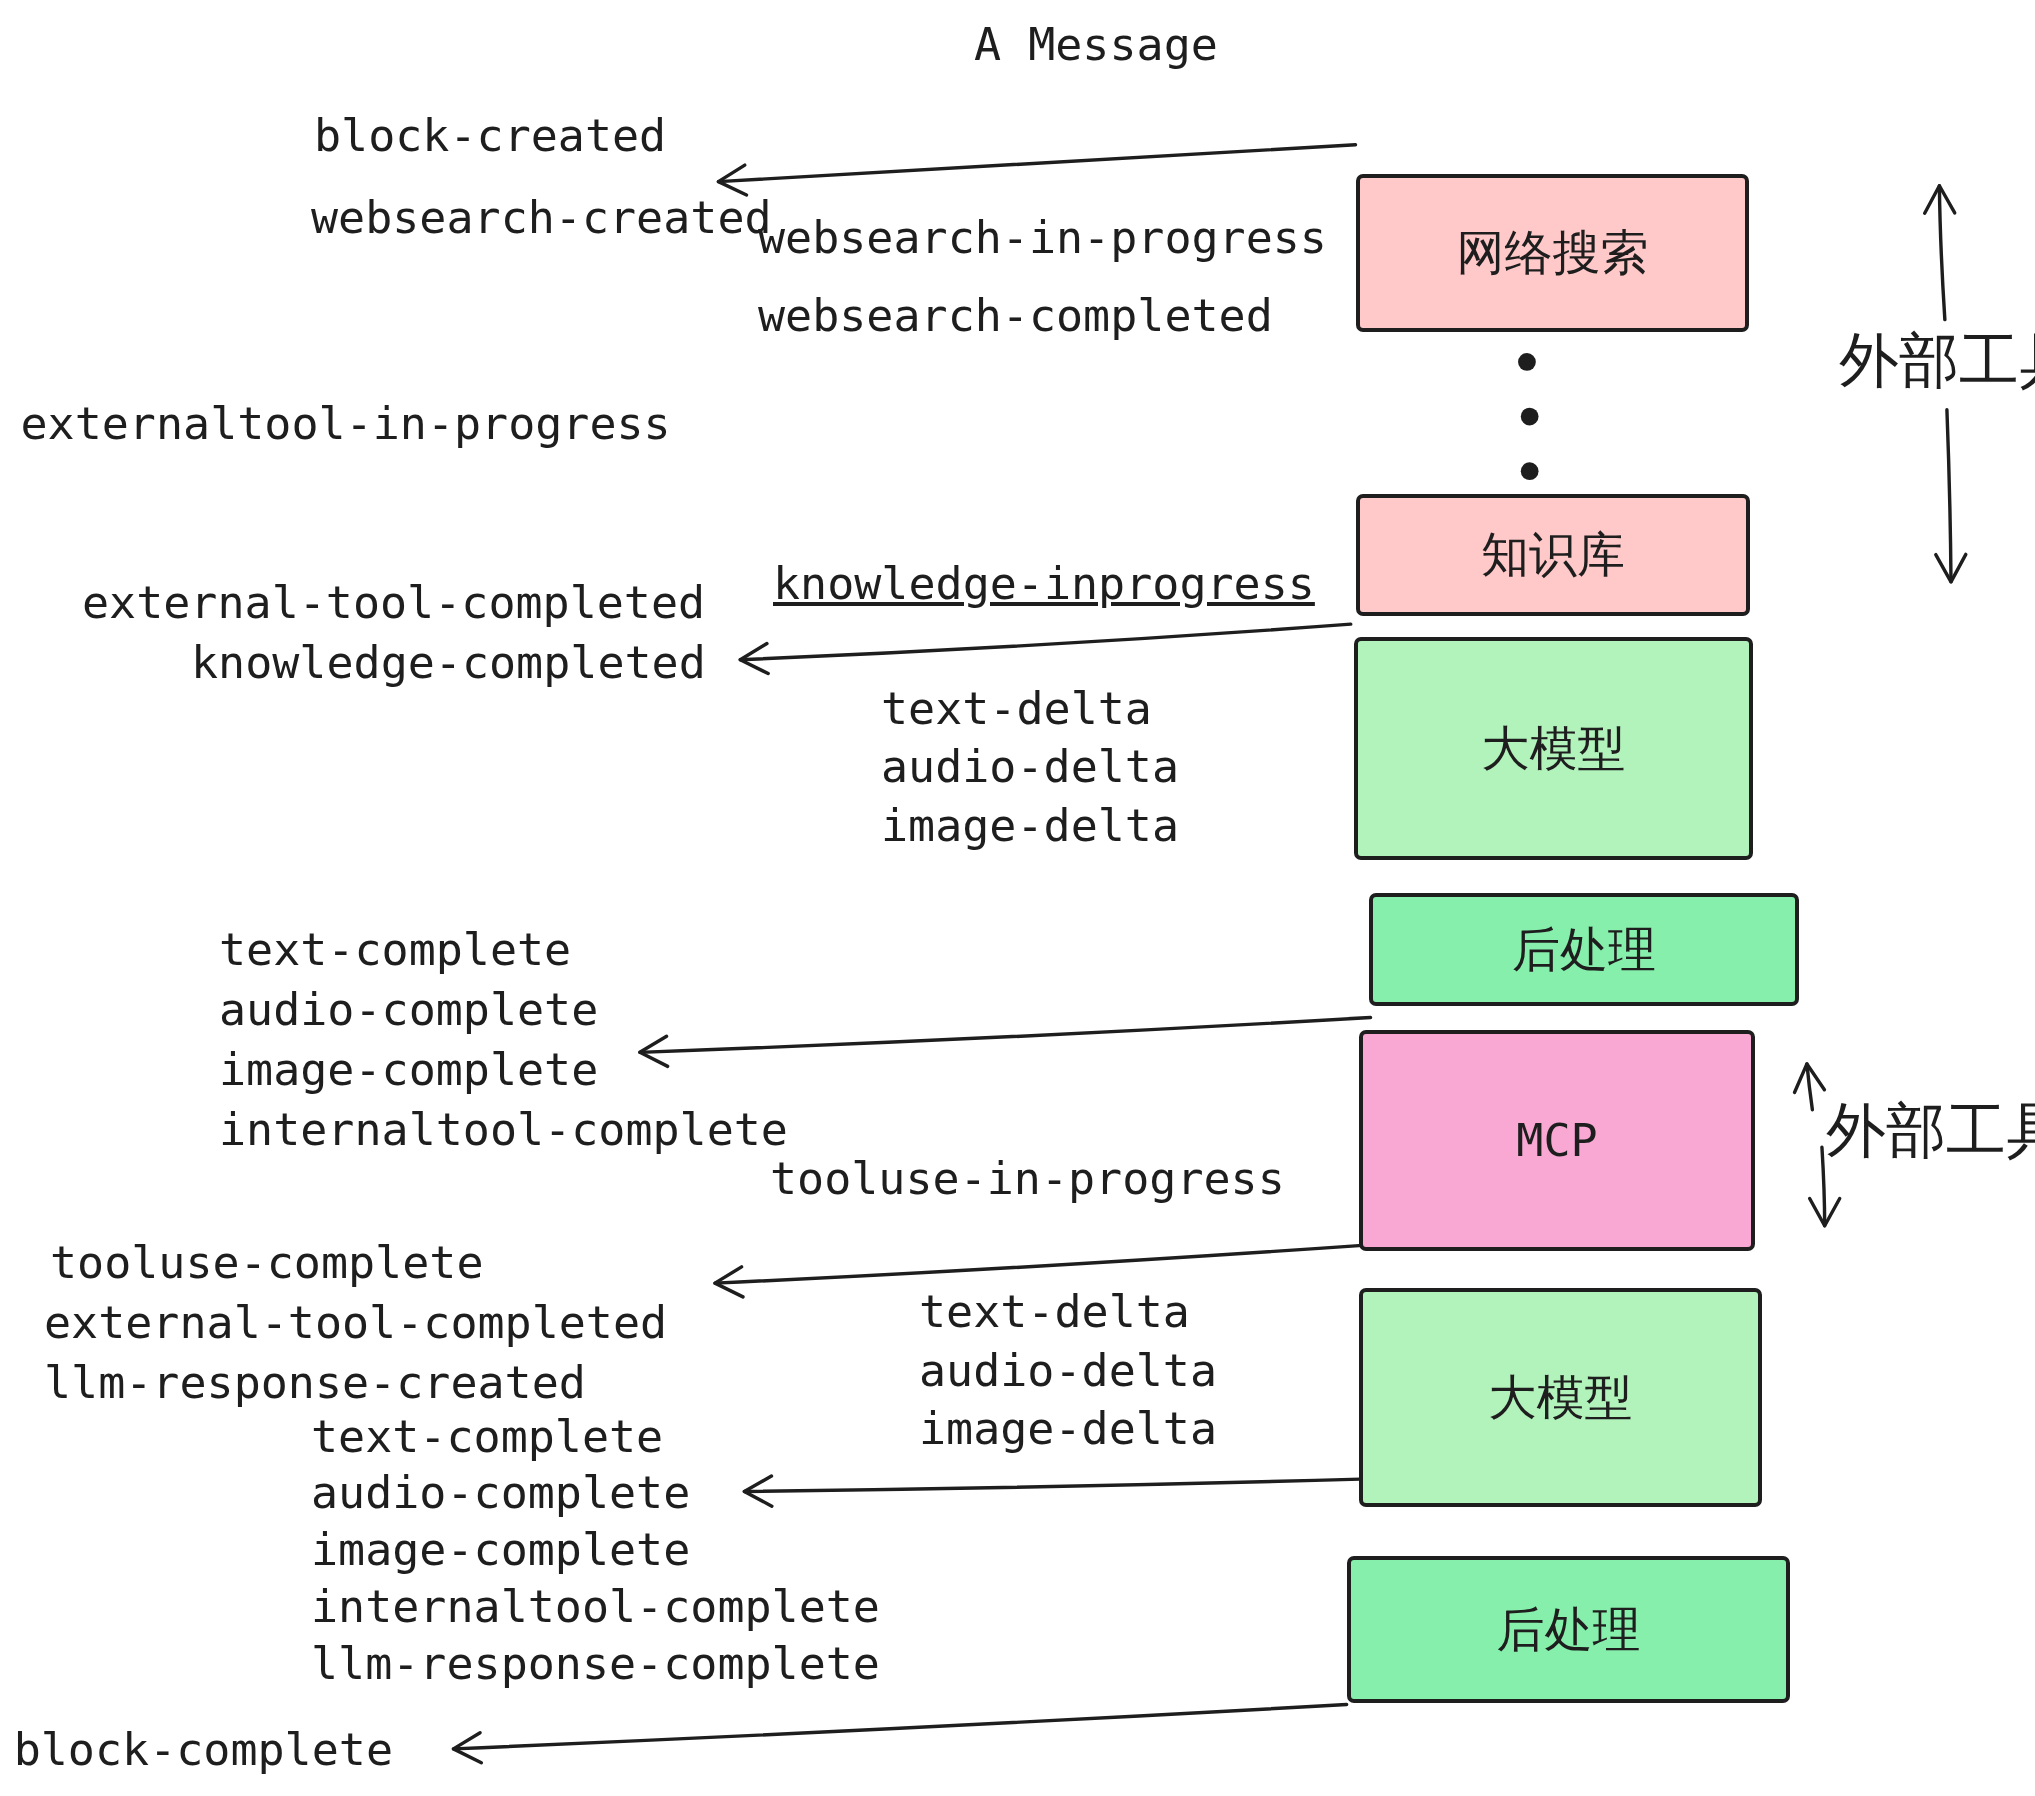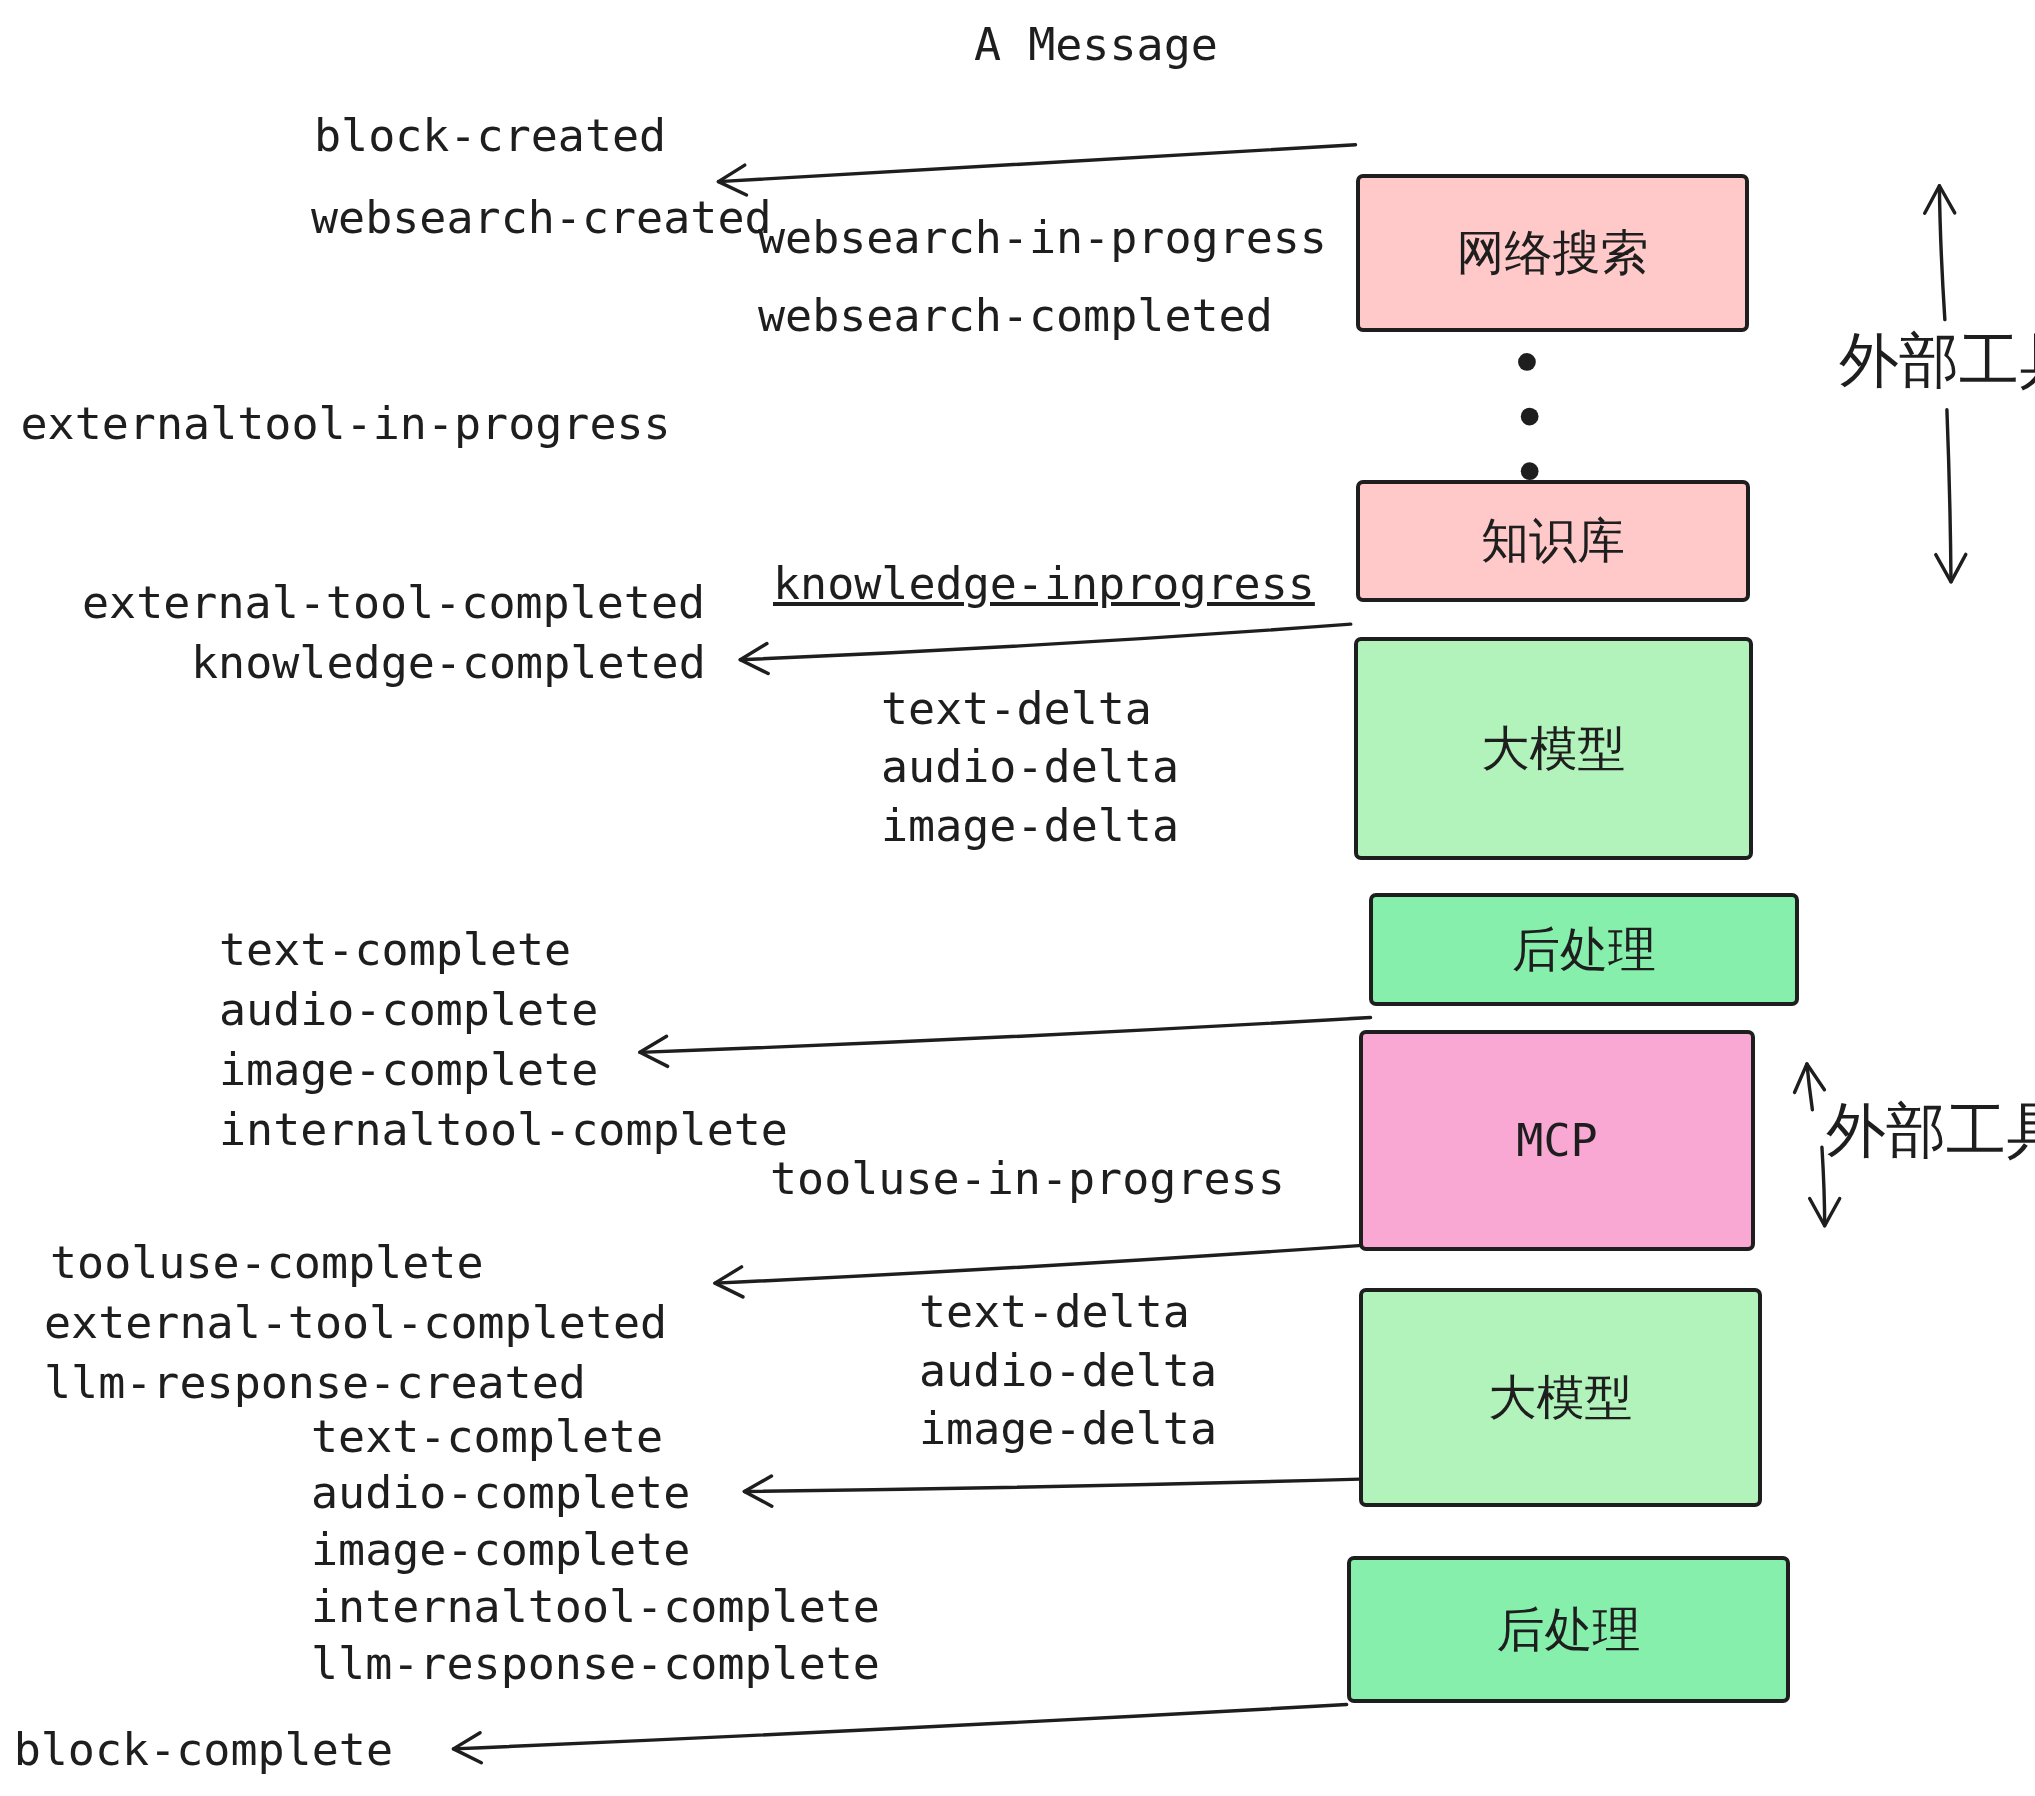--- a/index.html
+++ b/index.html
@@ -91,21 +91,21 @@
   <div class="evt" style="left:311px;top:1470px;">audio-complete</div>
   <div class="evt" style="left:311px;top:1527px;">image-complete</div>
   <div class="evt" style="left:311px;top:1584px;">internaltool-complete</div>
   <div class="evt" style="left:311px;top:1641px;">llm-response-complete</div>
 
   <div class="evt" style="left:13.7px;top:1727px;">block-complete</div>
 
   <div class="box fill-pink" style="left:1356px;top:174px;width:393px;height:158px;">
     <span class="zh">网络搜索</span>
   </div>
-  <div class="box fill-pink" style="left:1356px;top:480px;width:394px;height:122px;">
+  <div class="box fill-pink" style="left:1356px;top:494px;width:394px;height:122px;">
     <span class="zh">知识库</span>
   </div>
   <div class="box fill-green" style="left:1354px;top:637px;width:399px;height:223px;">
     <span class="zh">大模型</span>
   </div>
   <div class="box fill-white" style="left:1369px;top:893px;width:430px;height:113px;">
     <span class="zh">后处理</span>
   </div>
   <div class="box fill-yellow" style="left:1359px;top:1030px;width:396px;height:221px;">
     <span class="mono">MCP</span>

